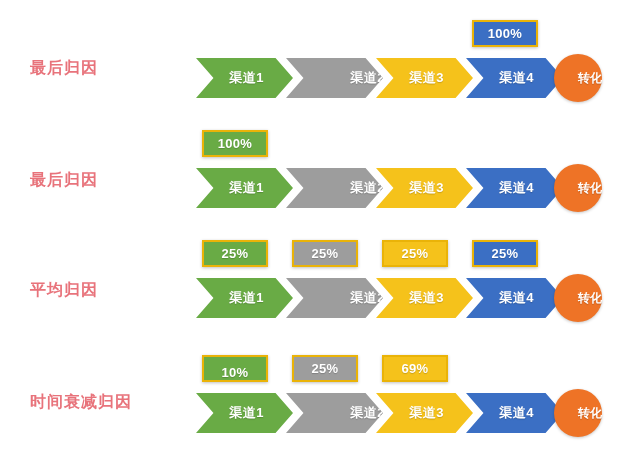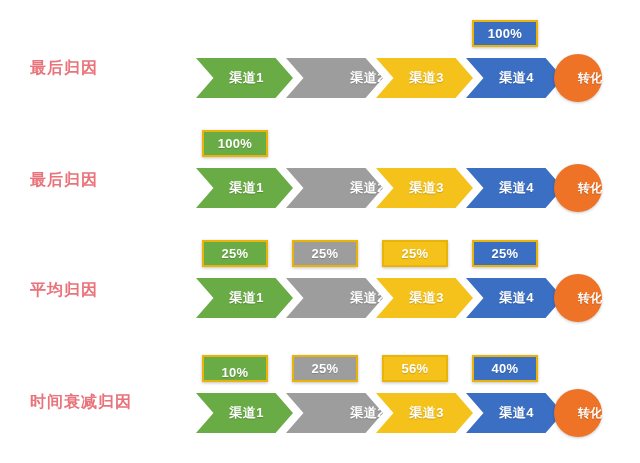--- a/index.html
+++ b/index.html
@@ -191,24 +191,21 @@
     <div class="row" style="top: 355px;">
       <div class="row-label" style="top: 37px;">时间衰减归因</div>
       <div class="funnel">
         <div class="badge b0" style="top: 0px; background: rgb(105, 171, 69); align-items: flex-end;">
           <span class="badge-label">10%</span>
         </div>
         <div class="badge b1" style="top: 0px; background: rgb(157, 157, 157);">
           <span class="badge-label">25%</span>
         </div>
         <div class="badge b2" style="top: 0px; background: rgb(245, 194, 27);">
-          <span class="badge-label">56%</span>
-        </div>
-        <div class="badge b3" style="top: 0px; background: rgb(59, 111, 196);">
-          <span class="badge-label">40%</span>
+          <span class="badge-label">69%</span>
         </div>
         <div class="chev-strip" style="top: 38px;">
           <div class="chev c0" style="background: rgb(105, 171, 69);">
             <span class="chev-label">渠道1</span>
           </div>
           <div class="chev c1" style="background: rgb(157, 157, 157);">
             <span class="chev-label">渠道2</span>
           </div>
           <div class="chev c2" style="background: rgb(245, 194, 27);">
             <span class="chev-label">渠道3</span>

